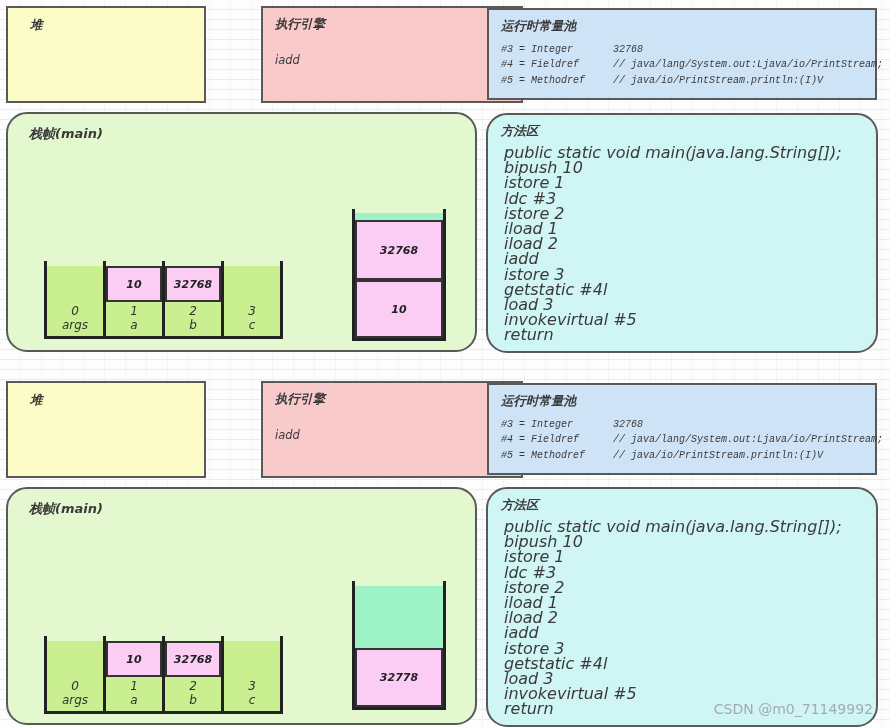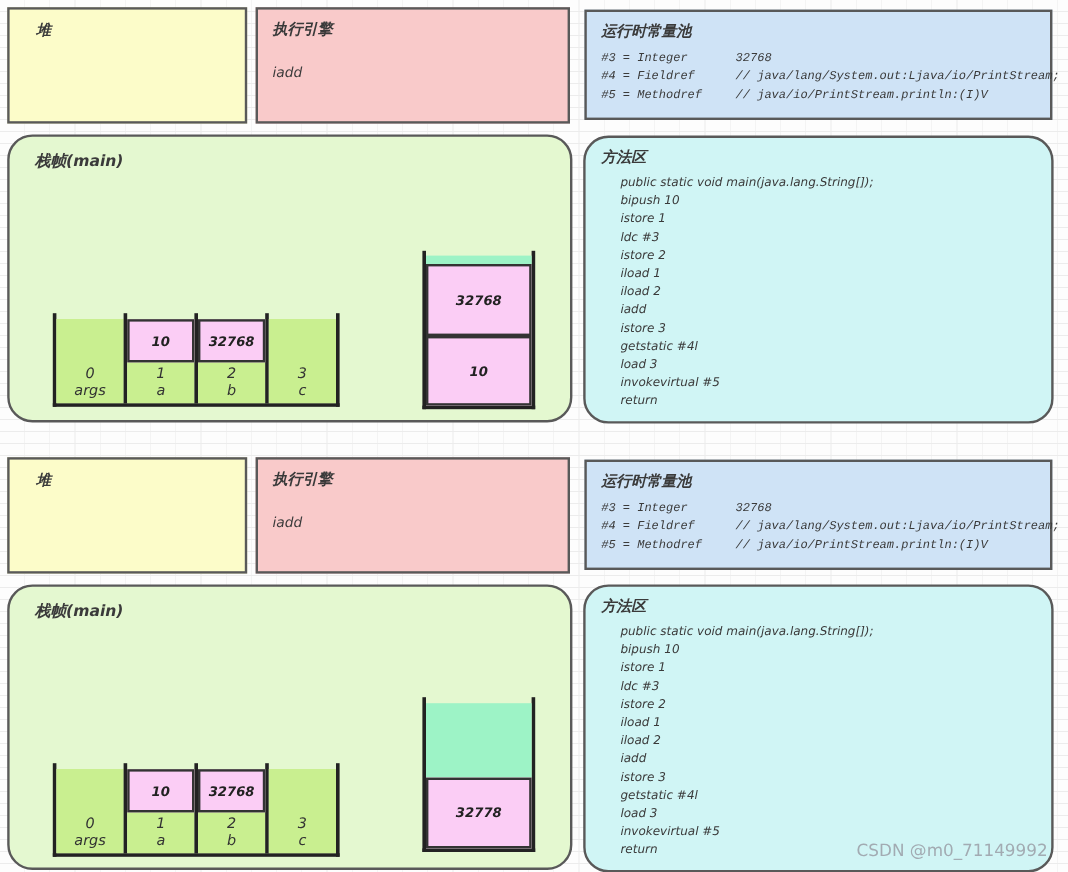--- a/index.html
+++ b/index.html
@@ -12,29 +12,29 @@
       repeating-linear-gradient(to right, transparent 0 20px, #f4f4f4 20px 21px);
   }
   .abs{position:absolute;box-sizing:border-box;}
   .box{border:2px solid var(--border_dark);color:var(--ink);}
   .box-title{font-style:italic;font-weight:bold;font-size:12.5px;color:var(--ink);}
   .pad-title{padding:9px 0 0 22px;}
   .pad-title2{padding:8px 0 0 12px;}
   .engine-instr{font-style:italic;font-size:11.5px;padding:20px 0 0 12px;color:var(--ink);}
   
   .heap{background:var(--heap_bg);}
-  .engine{background:var(--engine_bg);}
+  .engine{background:var(--engine_bg);margin-left:48px;}
   .pool{background:var(--pool_bg);}
   .frame{background:var(--frame_bg);border-radius:21px;}
   .method{background:var(--method_bg);border-radius:21px;}
   .pool-entries{padding:7px 0 0 12px;font-style:italic;font-size:10px;line-height:15.3px;font-family:Liberation Mono, monospace;}
   .pool-row{display:flex;}
   .pool-ref{width:112px;flex:none;}
   .pool-desc{flex:1;white-space:nowrap;}
-  .code{padding:5px 0 0 29px;font-style:italic;font-size:10px;line-height:15.2px;color:var(--ink);}
+  .code{padding:5px 0 0 16px;font-style:italic;font-size:16px;line-height:15.2px;color:var(--ink);}
   .code div{white-space:nowrap;}
   
   .lvt{border-left:3px solid var(--bar);border-right:3px solid var(--bar);border-bottom:3px solid var(--bar);display:flex;}
   .col{flex:1;display:flex;flex-direction:column;border-right:3px solid var(--bar);
        background:linear-gradient(to bottom, transparent 0 5px, var(--slot_green) 5px);}
   .col:last-child{border-right:none;}
   .val{height:32px;margin-top:5px;border:2px solid var(--bar2);background:var(--value_pink);
        display:flex;align-items:center;justify-content:center;
        font-style:italic;font-weight:bold;font-size:11px;color:#222;}
   .val.empty{border-color:transparent;background:transparent;}

